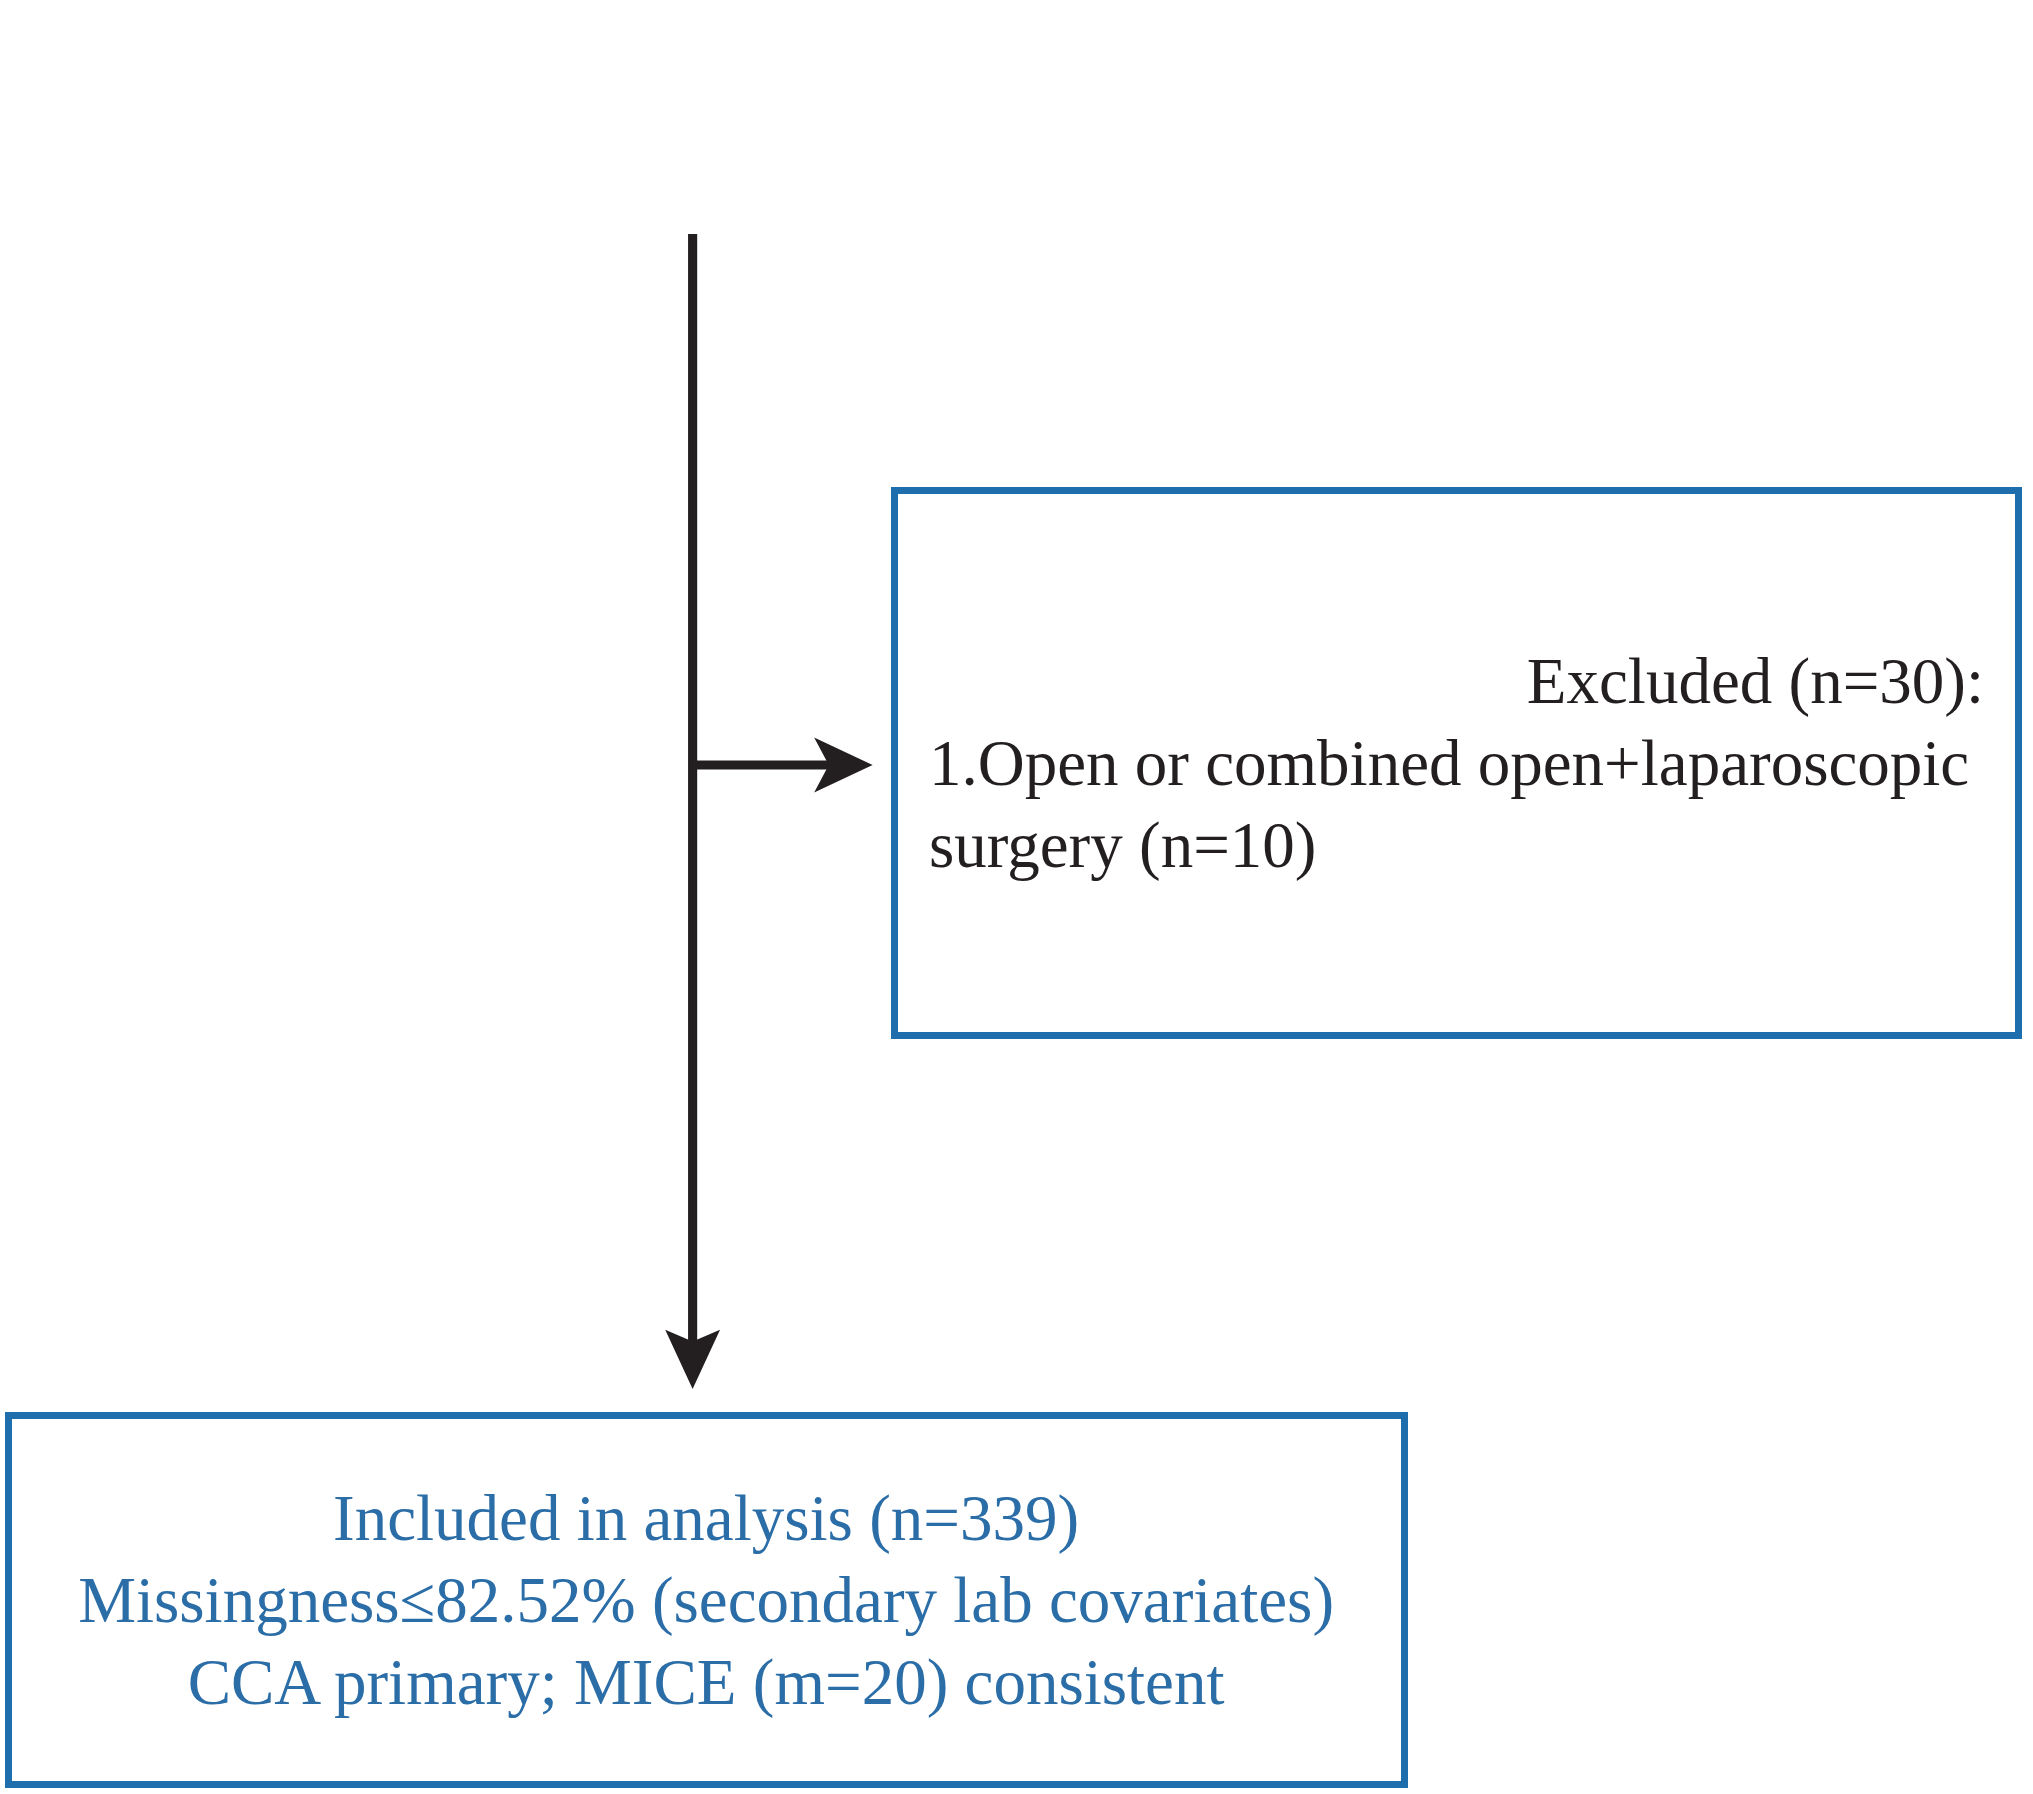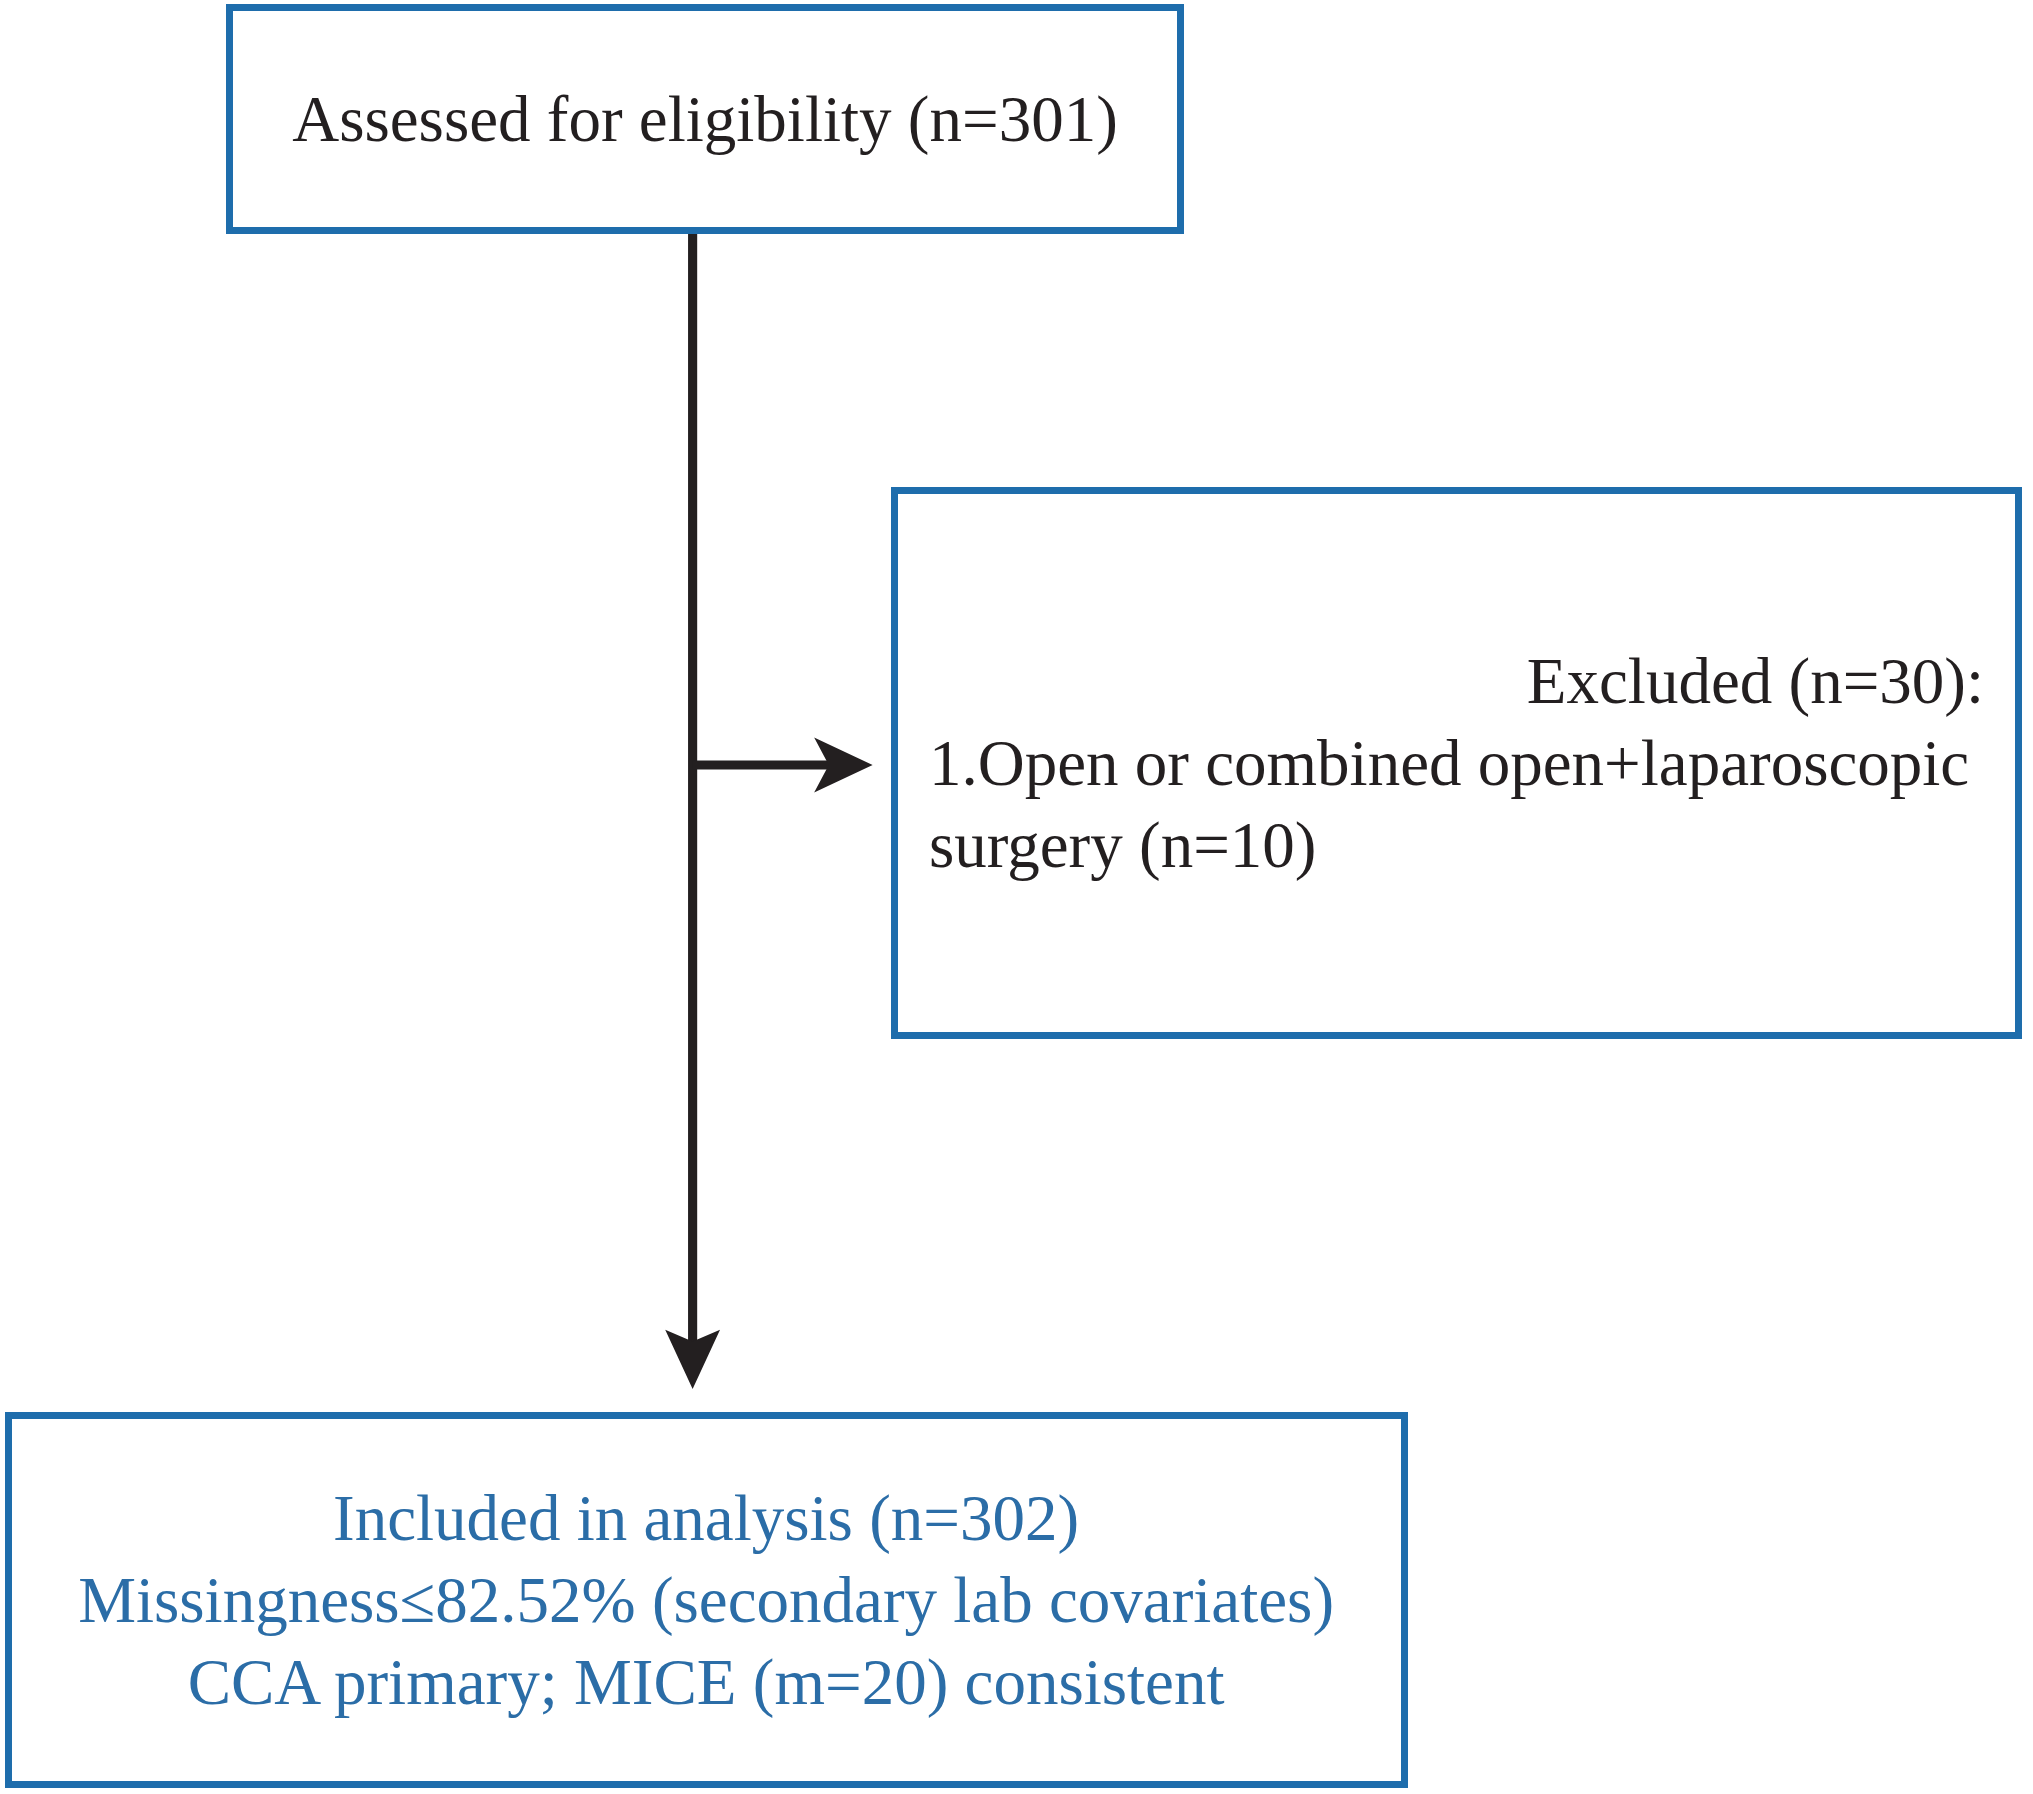--- a/index.html
+++ b/index.html
@@ -80,29 +80,26 @@
 
     <line class="connector-line" x1="758" y1="256" x2="758" y2="1472"></line>
 
     <polygon class="arrowhead" points="758,1520 728,1455 758,1468 788,1455"></polygon>
 
     <line class="connector-line" x1="758" y1="837" x2="910" y2="837"></line>
 
     <polygon class="arrowhead" points="955,837 891,807 907,837 891,867"></polygon>
   </svg>
 
-  <div class="box box-assessed">
-    <div class="line">Assessed for eligibility (n=301)</div>
-  </div>
 
   <div class="box box-excluded">
     <div class="line">Excluded (n=30):</div>
     <div class="line">1.Open or combined open+laparoscopic surgery (n=10)</div>
   </div>
 
   <div class="box box-included">
-    <div class="line">Included in analysis (n=302)</div>
+    <div class="line">Included in analysis (n=339)</div>
     <div class="line">Missingness≤82.52% (secondary lab covariates)</div>
     <div class="line">CCA primary; MICE (m=20) consistent</div>
   </div>
 
 </div>
 
 
 </body></html>

